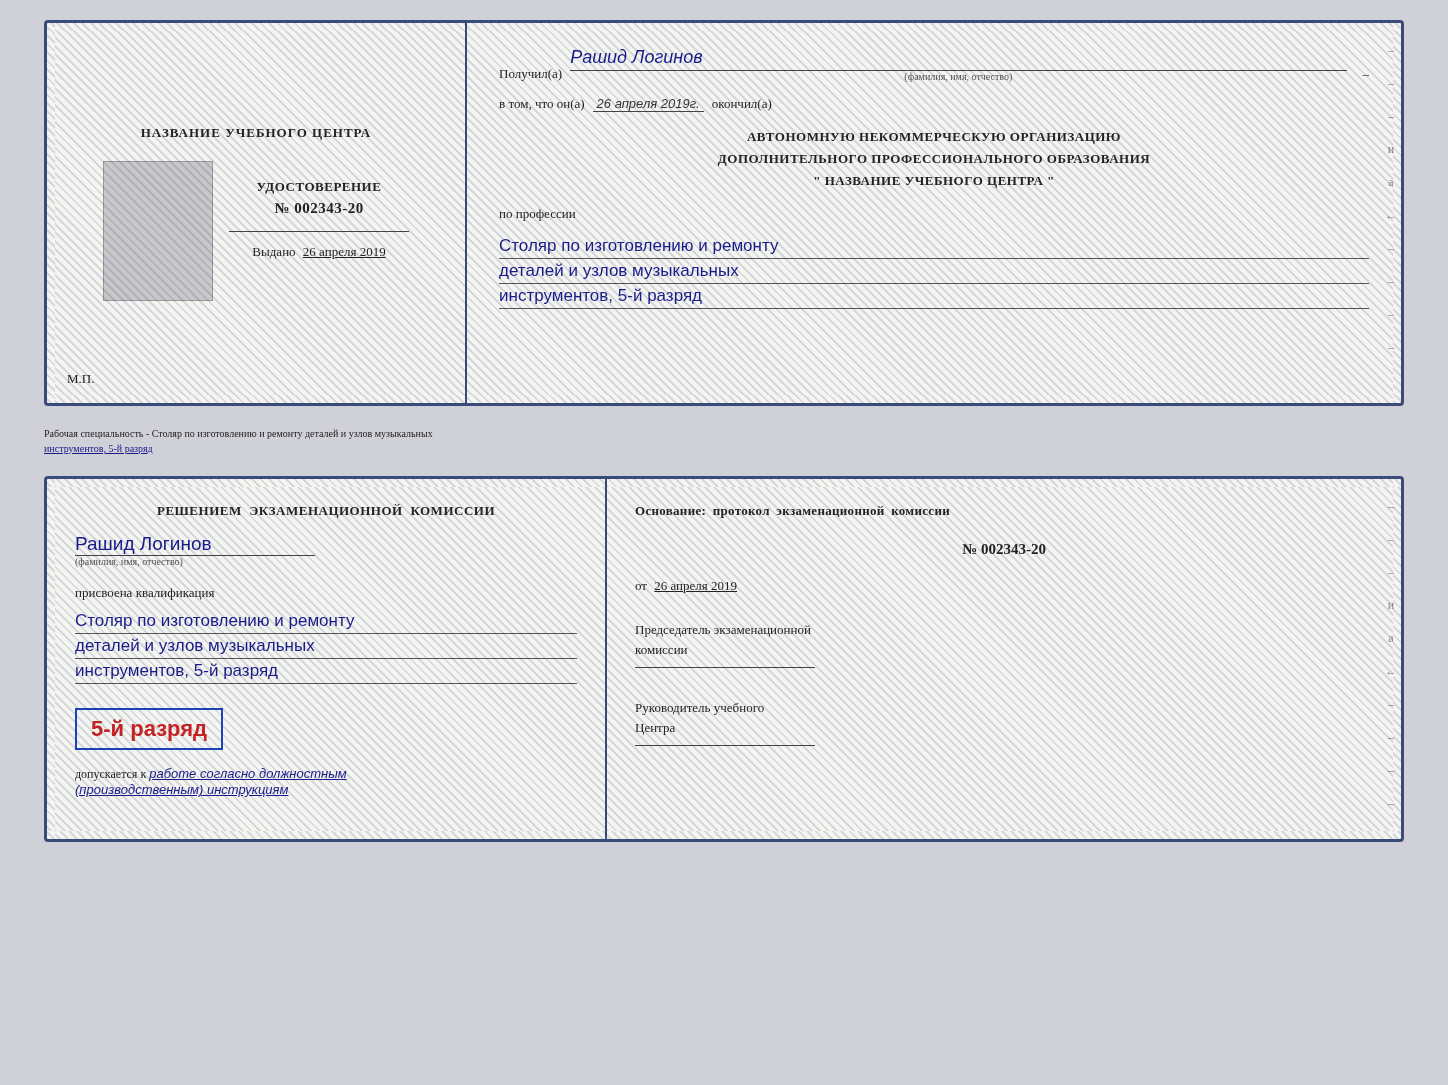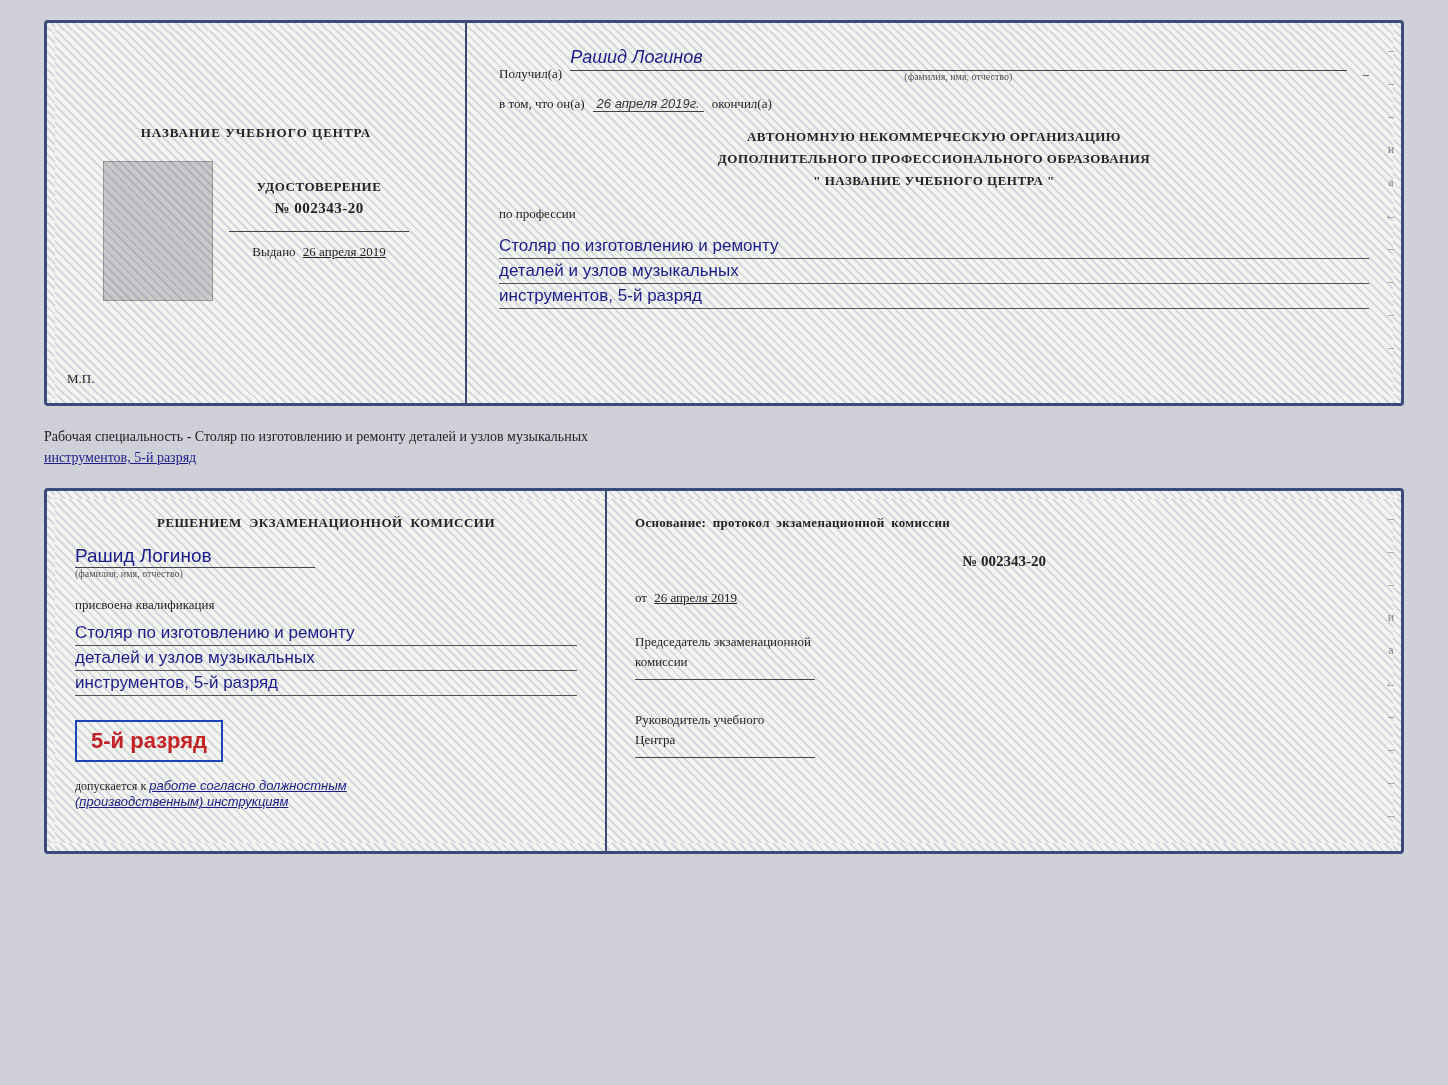--- a/index.html
+++ b/index.html
@@ -182,21 +182,21 @@
       gap: 18px;
     }
     .dash-mark {
       color: #888;
       font-size: 12px;
     }
 
     
     .specialty-caption {
       width: 1360px;
-      font-size: 14px;
+      font-size: 10px;
       color: #222;
       line-height: 1.5;
       padding: 4px 0;
     }
     .specialty-caption .underline-text {
       text-decoration: underline;
       color: #1a1a8a;
     }
 
     

